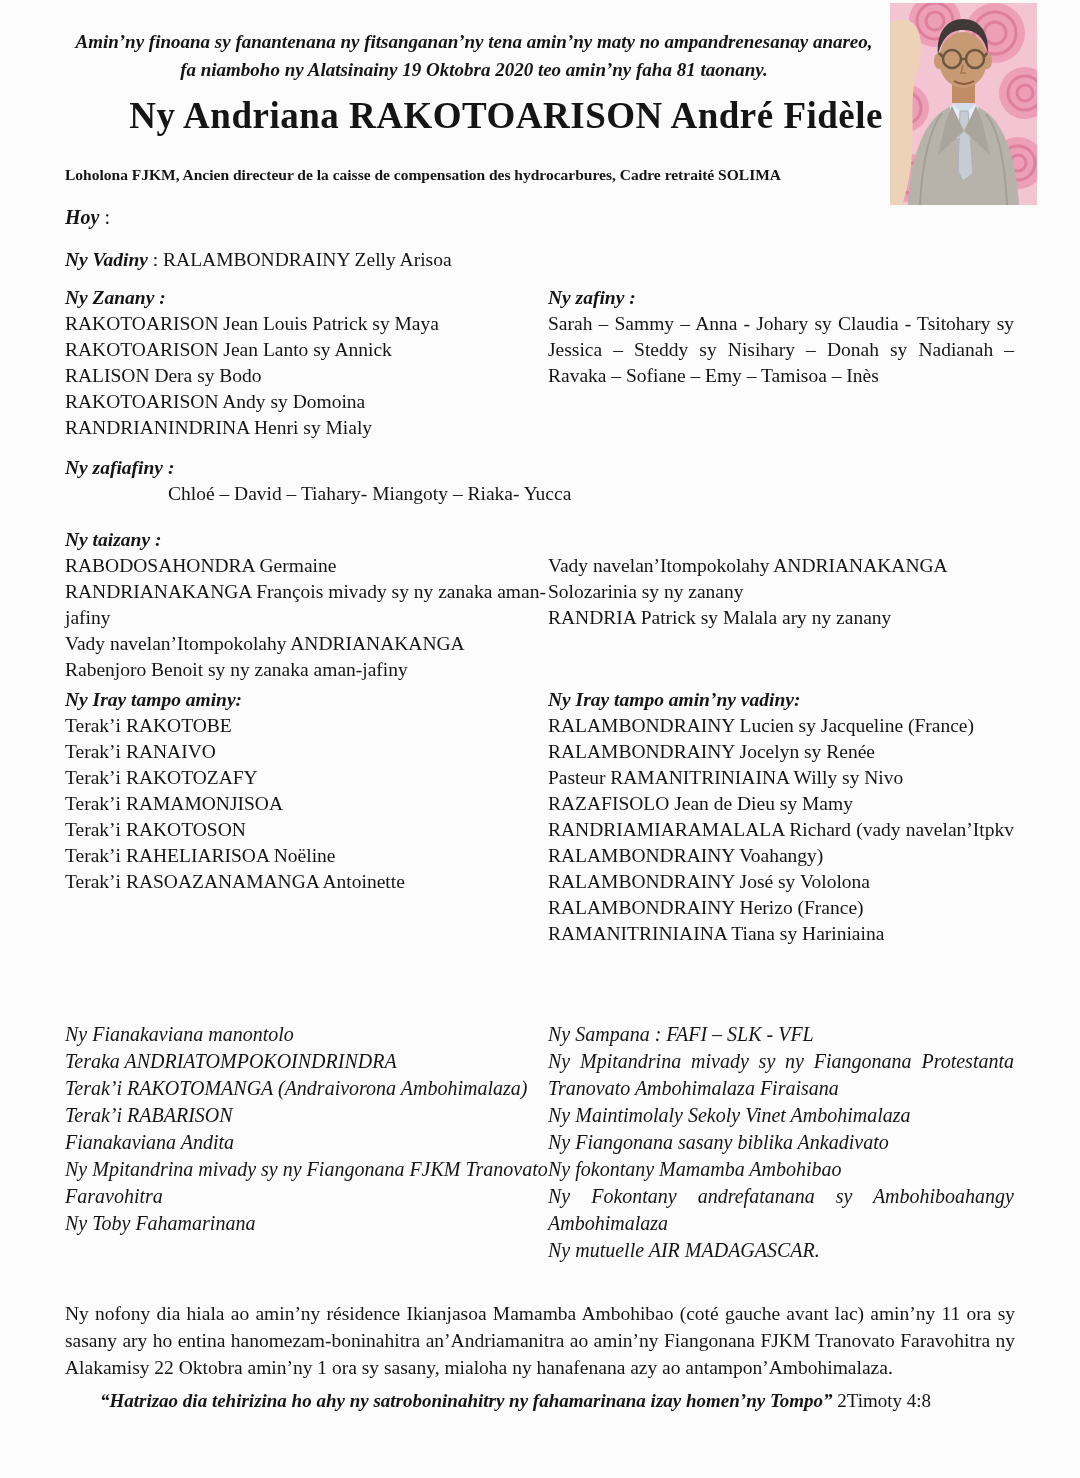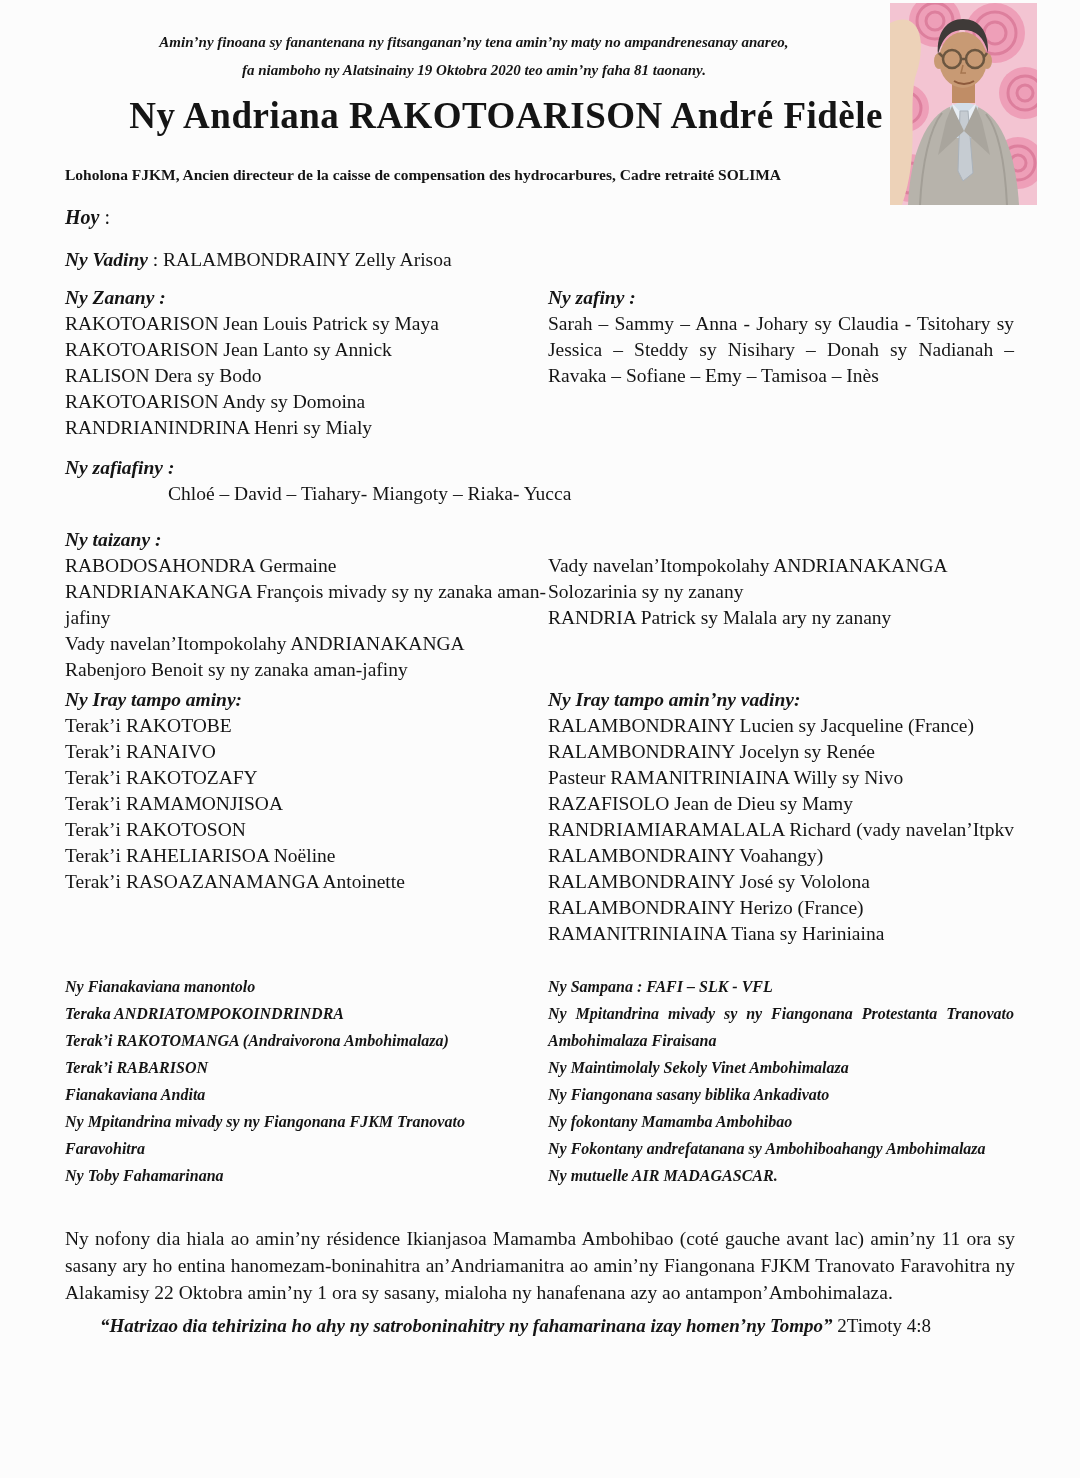--- a/index.html
+++ b/index.html
@@ -6,21 +6,21 @@
   html,body { background:#ffffff; }
   .page {
     position:relative;
     width:1080px; height:1478px;
     background:#fcfcfc;
     color:#151515;
     font-family:"Liberation Serif", serif;
     padding:28px 65px 0 65px;
     overflow:hidden;
   }
-  .intro { width:818px; text-align:center; font-style:italic; font-weight:bold; font-size:15px; line-height:28px; }
+  .intro { width:818px; text-align:center; font-style:italic; font-weight:bold; font-size:19px; line-height:28px; }
   .doc-title { width:818px; margin-top:10px; text-align:right; font-weight:bold; font-size:37px; line-height:44px; letter-spacing:0.5px; }
   .doc-subtitle { margin-top:26px; font-weight:bold; font-size:15.5px; line-height:22px; }
   .photo-frame { position:absolute; top:3px; right:43px; width:147px; height:202px; overflow:hidden; }
   .hoy-line { margin-top:18px; font-size:20px; line-height:27px; }
   .lead-label { font-weight:bold; font-style:italic; }
   .vadiny-line { margin-top:15px; font-size:19.5px; line-height:27px; }
   .row { display:flex; }
   .col-l { width:483px; }
   .col-r { width:466px; }
   .sec-heading { font-weight:bold; font-style:italic; font-size:19.5px; line-height:26px; }
@@ -29,21 +29,21 @@
   .just { text-align:justify; }
   .zanany-row { margin-top:12px; }
   .zafiny-text { font-size:19.5px; line-height:26px; }
   .zafiafiny-sec { margin-top:14px; }
   .zafiafiny-line { padding-left:103px; font-size:19.5px; line-height:26px; }
   .taizany-sec { margin-top:20px; }
   .taizany-cols { display:flex; }
   .offset-one-line { margin-top:26px; }
   .iray-row { margin-top:4px; }
   .bold-row { margin-top:26px; }
-  .bold-list { font-weight:bold; font-style:italic; font-size:16px; line-height:27px; }
+  .bold-list { font-weight:normal; font-style:italic; font-size:20px; line-height:27px;margin-top:48px; }
   .bold-list div { min-height:27px; }
   .footer-para { margin-top:36px; width:950px; text-align:justify; font-size:19.5px; line-height:27px; }
   .quote-line { margin-top:6px; padding-left:35px; font-size:19px; line-height:27px; }
   .quote-text { font-weight:bold; font-style:italic; }
 </style>
 </head>
 <body>
 
 <div class="page">
 

